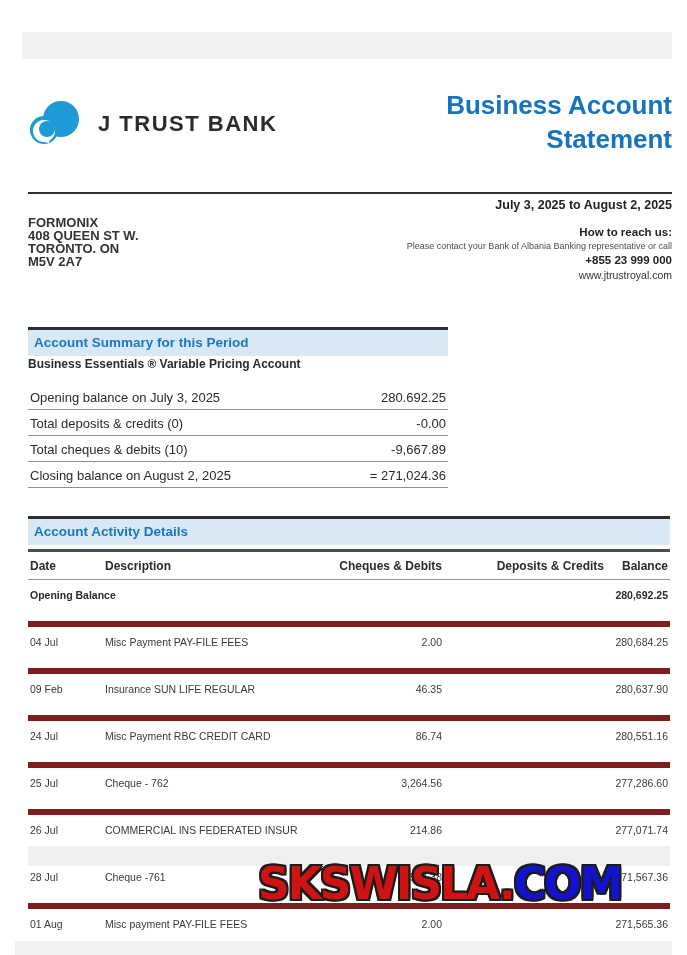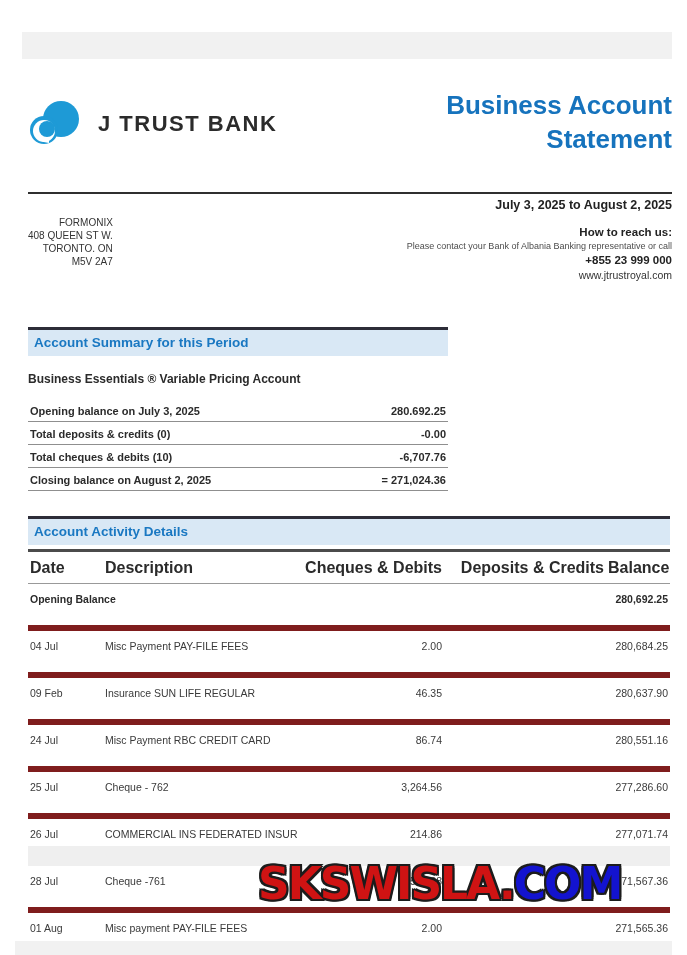--- a/index.html
+++ b/index.html
@@ -36,56 +36,56 @@
   
   .head-divider {
     position: absolute; left: 28px; top: 192px; width: 644px;
     border-top: 2px solid #2f2f2f;
   }
   
   .info-row {
     position: absolute; left: 28px; top: 198px; width: 644px;
     display: flex; justify-content: space-between;
   }
-  .recipient { margin-top: 18px; font-size: 10px; font-weight: normal; line-height: 13px; color: #333; text-align: right; }
+  .recipient { margin-top: 18px; font-size: 13px; font-weight: bold; line-height: 13px; color: #333; }
   .statement-info { text-align: right; }
   .period { font-size: 12.5px; font-weight: bold; color: #222; }
   .account-number { font-size: 13px; font-weight: bold; color: #222; margin-top: 8px; }
   .reach-title { font-size: 11.5px; font-weight: bold; color: #222; margin-top: 14px; }
   .reach-line { font-size: 9px; color: #4d4d4d; margin-top: 3px; padding-left: 20px; }
   .phone { font-size: 11.5px; font-weight: bold; color: #222; margin-top: 3px; }
   .website { font-size: 10.5px; color: #333; margin-top: 3px; }
   
   .section-bar {
     border-top: 3px solid #2d2d38;
     background: #d9e8f5;
     color: #1a78c2;
     font-size: 13.5px; font-weight: bold;
     padding: 5px 20px 6px 6px;
   }
   
   .summary-section { position: absolute; left: 28px; top: 327px; width: 420px; }
-  .account-type { margin-top: 16px; font-size: 12px; font-weight: bold; color: #2b2b2b; }
+  .account-type { margin-top: 1px; font-size: 12px; font-weight: bold; color: #2b2b2b; }
   .summary-table { margin-top: 13px; }
   .summary-row {
     display: flex; justify-content: space-between;
-    font-size: 11px; font-weight: bold; color: #2b2b2b;
+    font-size: 13px; font-weight: normal; color: #2b2b2b;
     padding: 6px 2px 4px 2px;
     border-bottom: 1px solid #8f8f8f;
   }
   
   .activity-section { position: absolute; left: 28px; top: 516px; width: 642px; }
   table.activity-table { width: 642px; border-collapse: collapse; margin-top: 4px; table-layout: fixed; }
   .activity-table col.c-date { width: 75px; }
   .activity-table col.c-desc { width: 195px; }
   .activity-table col.c-debit { width: 146px; }
   .activity-table col.c-credit { width: 162px; }
   .activity-table col.c-balance { width: 64px; }
   .activity-table th {
-    font-size: 16px; font-weight: bold; color: #2b2b2b; text-align: left;
+    font-size: 12px; font-weight: bold; color: #2b2b2b; text-align: left;
     border-top: 3px solid #4b4b4b; border-bottom: 1px solid #999;
     padding: 7px 0 6px 2px; white-space: nowrap;
   }
   .activity-table th.num, .activity-table td.num { text-align: right; padding-right: 2px; }
   .activity-table td {
     font-size: 10.5px; color: #3a3a3a;
     border-bottom: 6px solid #7f1d1d;
     padding: 9px 0 20px 2px; white-space: nowrap; overflow: visible;
   }
   .activity-table tr.opening td { font-weight: bold; color: #2b2b2b; }
@@ -162,21 +162,21 @@
     <div class="summary-row">
       <span>Opening balance on July 3, 2025</span>
       <span>280.692.25</span>
     </div>
     <div class="summary-row">
       <span>Total deposits &amp; credits (0)</span>
       <span>-0.00</span>
     </div>
     <div class="summary-row">
       <span>Total cheques &amp; debits (10)</span>
-      <span>-6,707.76</span>
+      <span>-9,667.89</span>
     </div>
     <div class="summary-row">
       <span>Closing balance on August 2, 2025</span>
       <span>= 271,024.36</span>
     </div>
   </div>
 </div>
 
 <div class="activity-section">
   <div class="section-bar">Account Activity Details</div>

